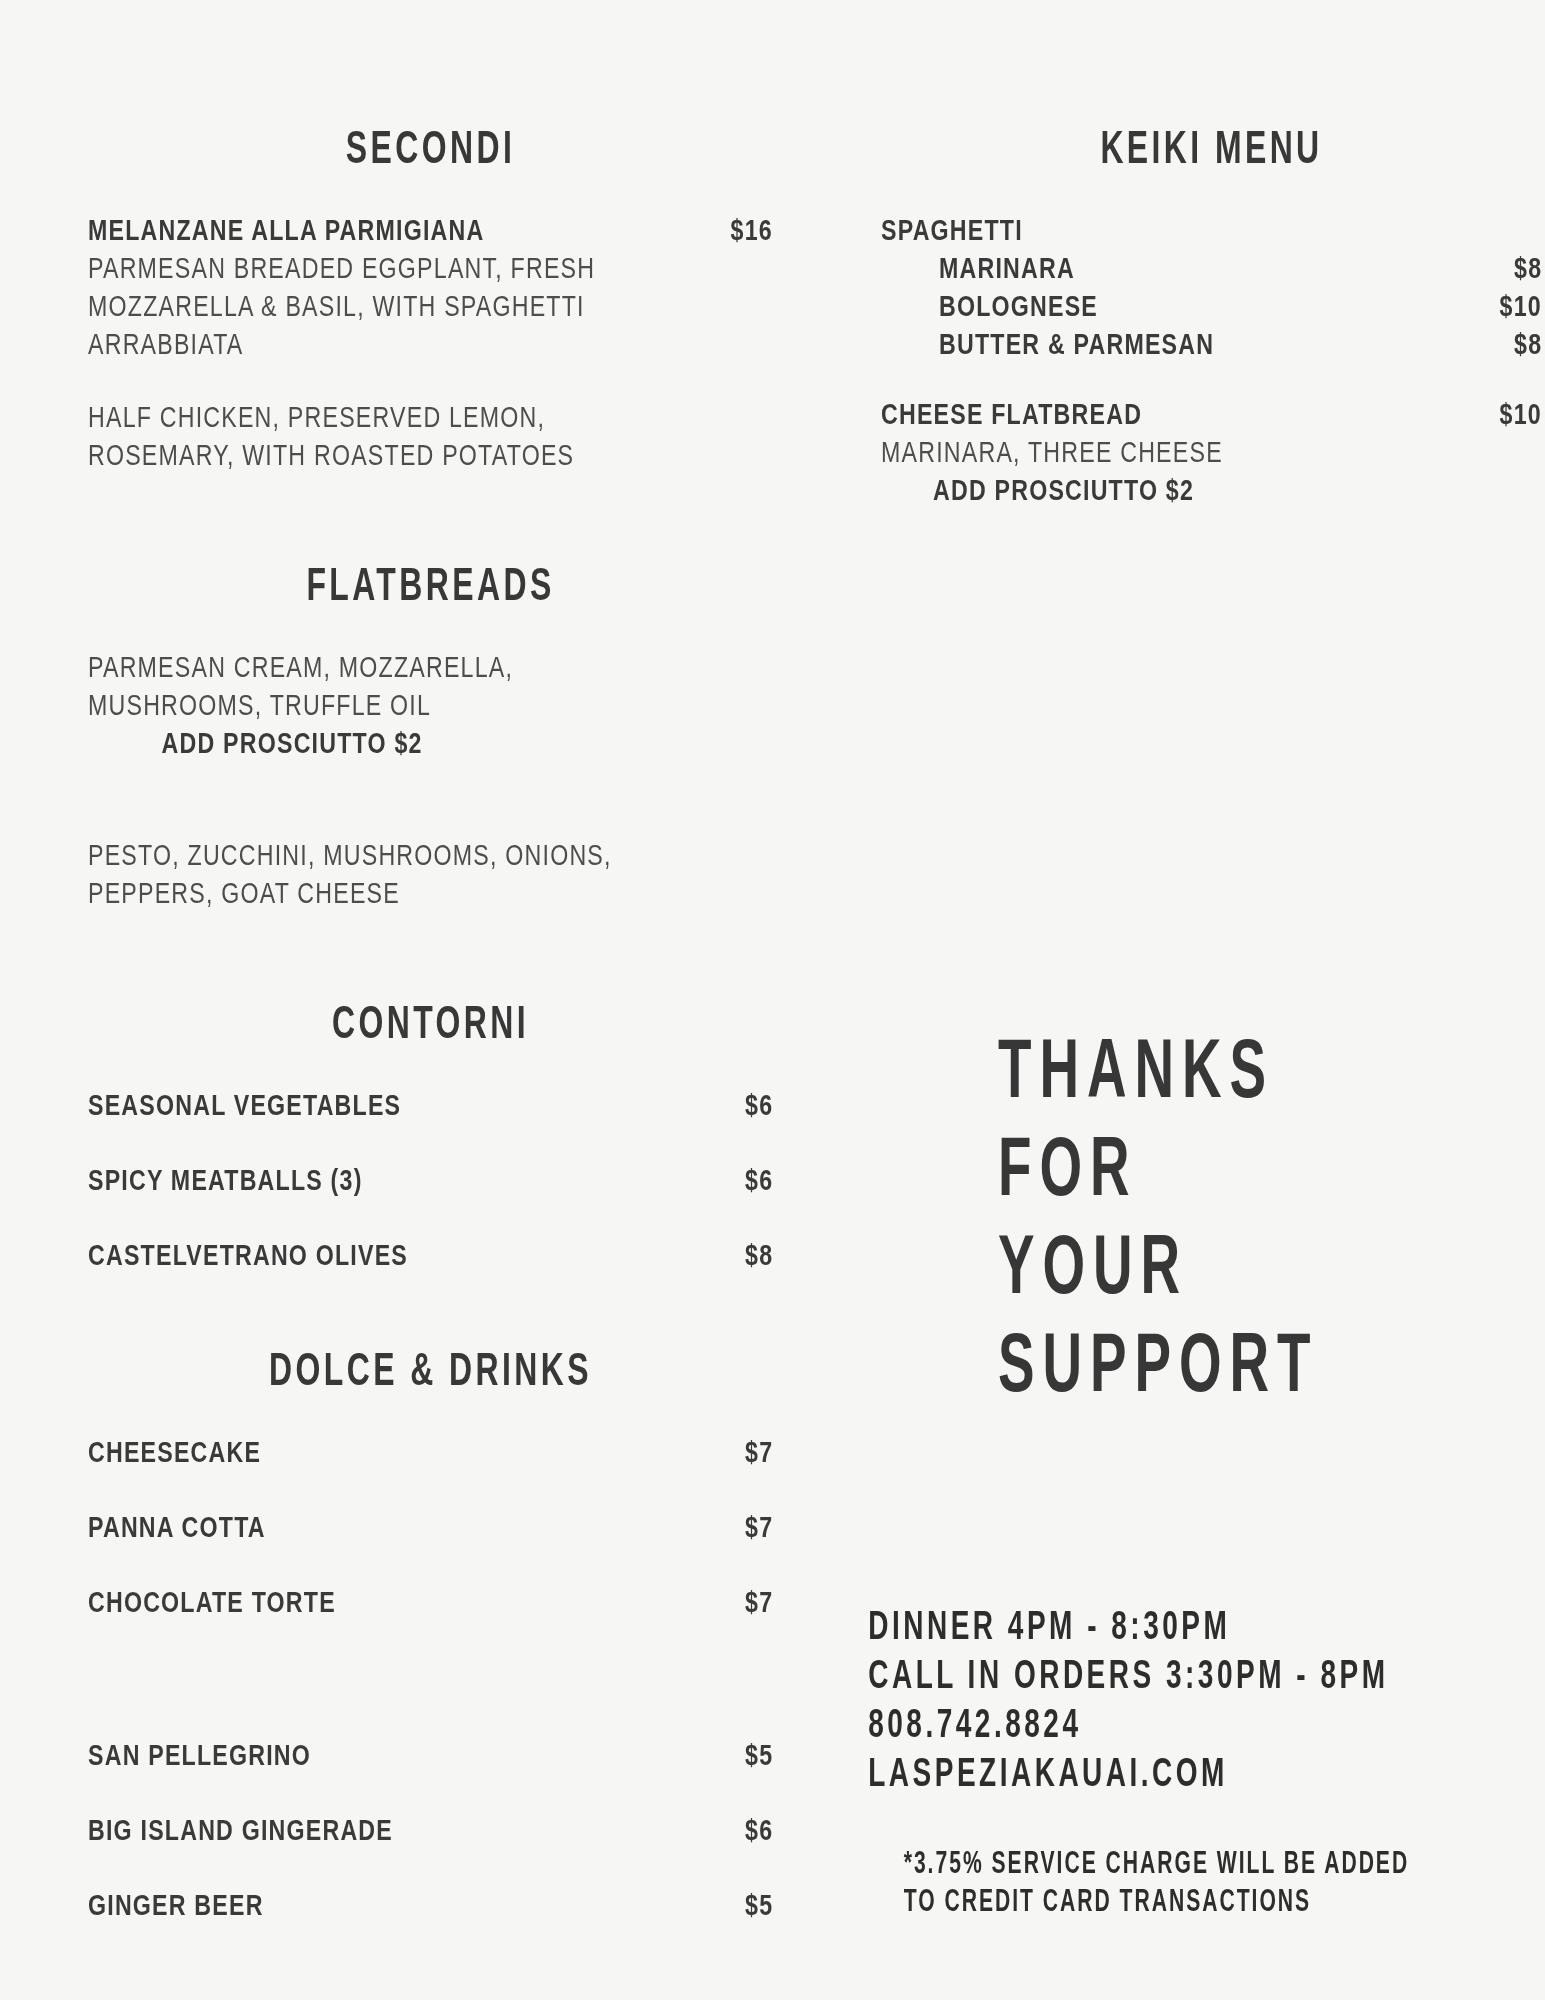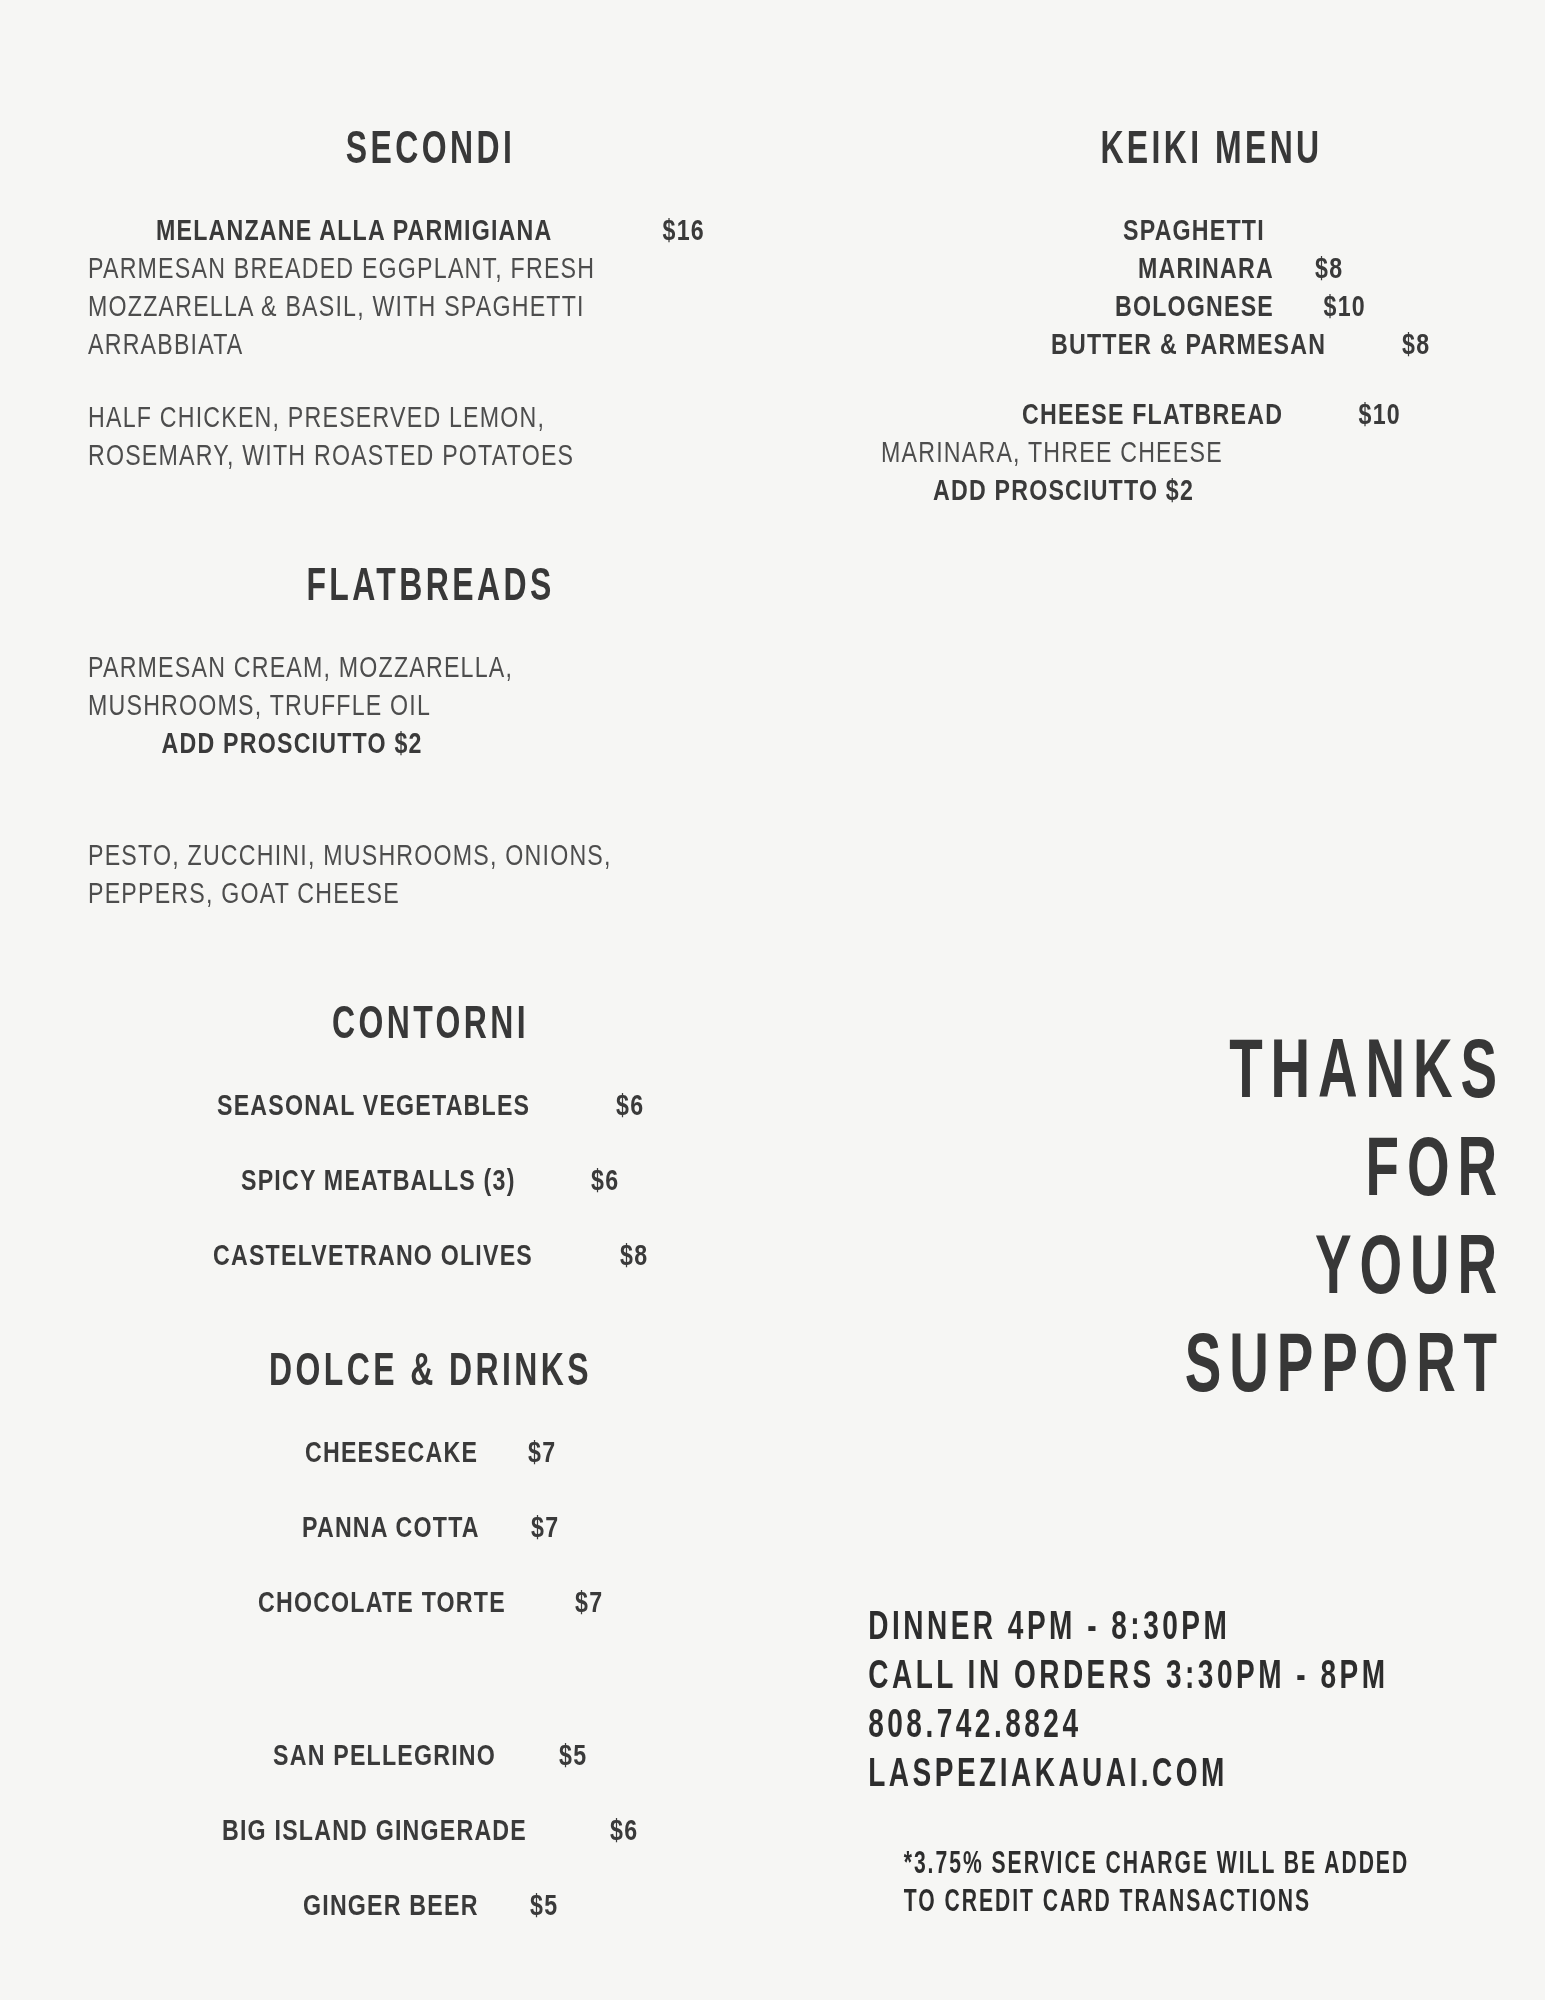--- a/index.html
+++ b/index.html
@@ -16,40 +16,40 @@
   .col-right{left:836px;width:661px;margin-left:45px;}
   .heading{
     position:absolute;left:0;width:100%;margin:0;
     text-align:center;
     font-size:47px;line-height:47px;font-weight:bold;
     letter-spacing:5px;color:#383838;
     transform:scaleX(0.68);
     white-space:nowrap;
   }
   .item{position:absolute;left:0;width:100%;}
-  .row{display:flex;justify-content:center;align-items:baseline;line-height:38px;}
+  .row{display:flex;justify-content:space-between;align-items:baseline;line-height:38px;}
   .row.sub{padding-left:58px;}
   .name{
     font-weight:bold;font-size:29px;letter-spacing:1.5px;color:#3a3a3a;
     white-space:nowrap;transform:scaleX(0.8);transform-origin:0 50%;
   }
   .price{
     font-weight:bold;font-size:29px;letter-spacing:1.5px;color:#3a3a3a;
     white-space:nowrap;transform:scaleX(0.8);transform-origin:100% 50%;
   }
   .desc{
     font-size:29px;line-height:38px;letter-spacing:1.5px;color:#4d4d4d;
     white-space:nowrap;transform:scaleX(0.8);transform-origin:0 50%;
   }
   .addnote{
     font-weight:bold;font-size:29px;line-height:38px;letter-spacing:1.5px;color:#3a3a3a;
     white-space:nowrap;padding-left:92px;transform:scaleX(0.8);transform-origin:0 50%;
   }
   .addnote.keiki{padding-left:65px;}
-  .thanks{position:absolute;right:48px;top:1020px;width:760px;text-align:right;}
+  .thanks{position:absolute;right:48px;top:1020px;width:760px;text-align:left;}
   .big-line{
     font-weight:bold;font-size:83px;line-height:98px;letter-spacing:12px;color:#373737;
     transform:scaleX(0.66);transform-origin:100% 50%;white-space:nowrap;margin-right:-8px;
   }
   .contact{position:absolute;right:48px;top:1601px;width:900px;text-align:left;}
   .contact-line{
     font-weight:bold;font-size:40px;line-height:49px;letter-spacing:5px;color:#2d2d2d;
     transform:scaleX(0.7);transform-origin:100% 50%;white-space:nowrap;margin-right:-4px;
   }
   .note{position:absolute;right:48px;top:1843px;width:900px;}

